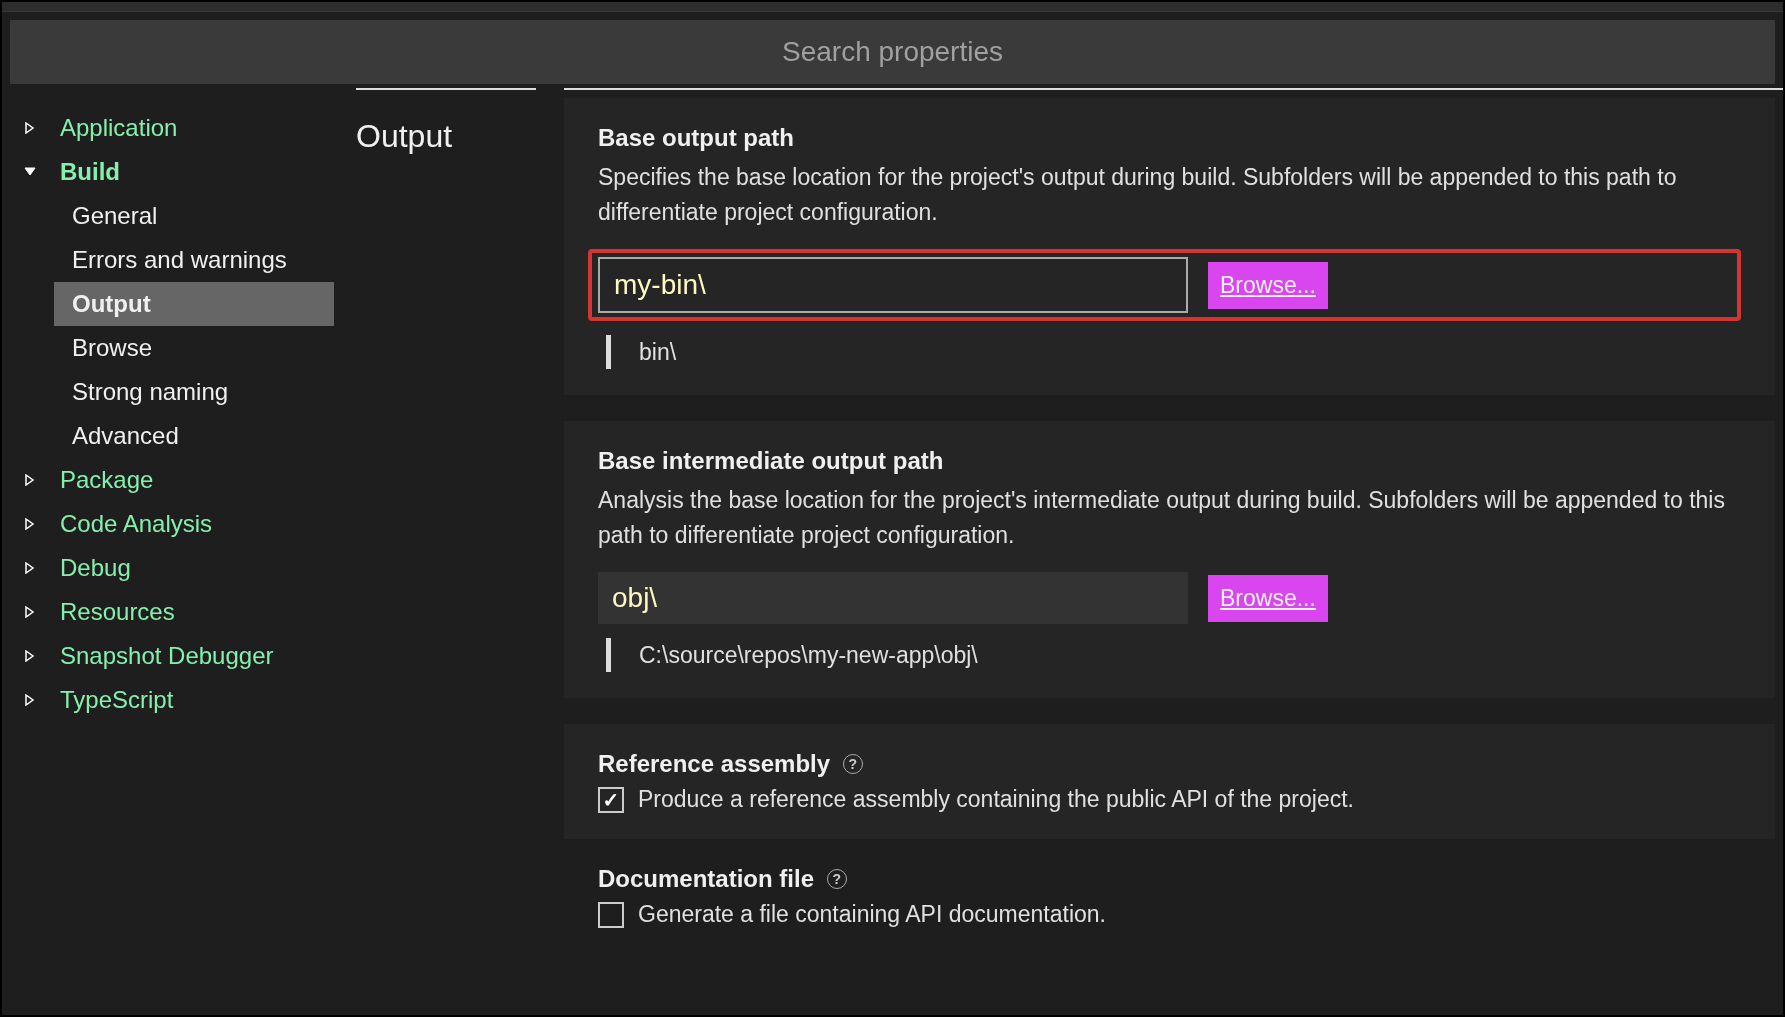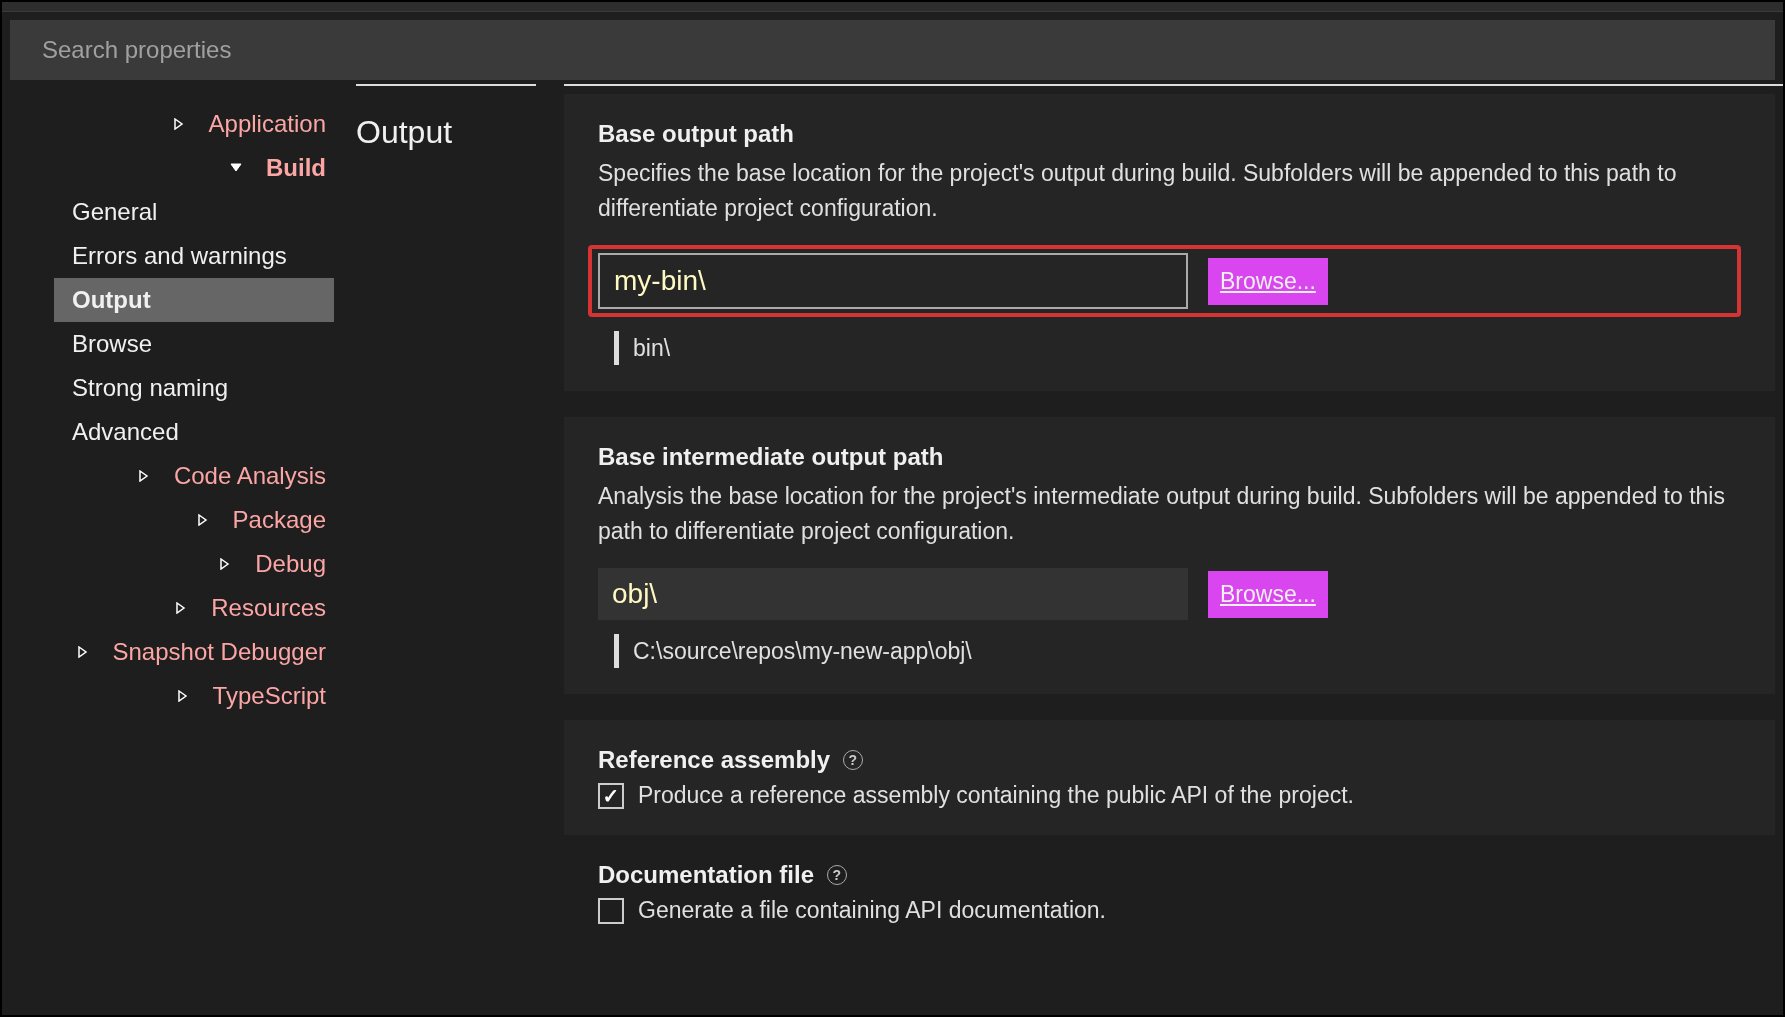--- a/index.html
+++ b/index.html
@@ -35,23 +35,24 @@
     .search-bar {
       background: #3a3a3a;
       padding: 16px 32px;
       margin: 8px 8px 4px 8px;
     }
     
     .search-bar input {
       background: transparent;
       border: none;
       color: #b0b0b0;
-      font-size: 24px;
+      font-size: 28px;
       width: 100%;
       outline: none;
+      text-align: center;
     }
     
     .search-bar input::placeholder {
       color: #a0a0a0;
     }
     
     .body {
       display: flex;
       flex: 1;
       overflow: hidden;
@@ -61,24 +62,23 @@
       width: 340px;
       padding: 18px 8px 0 12px;
       flex-shrink: 0;
     }
     
     .nav-item {
       display: flex;
       align-items: center;
       padding: 8px 8px;
       font-size: 24px;
-      color: #fca5a5;
+      color: #86efac;
       cursor: pointer;
       gap: 22px;
-      justify-content: flex-end;
     }
     
     .nav-item .caret {
       width: 16px;
       display: inline-flex;
       align-items: center;
       justify-content: center;
       font-size: 14px;
     }
     
@@ -186,23 +186,23 @@
       color: #f0f0f0;
       font-size: 23px;
       padding: 10px 12px;
       cursor: pointer;
       text-decoration: underline;
     }
     
     .hint-row {
       display: flex;
       align-items: center;
-      gap: 14px;
+      gap: 28px;
       margin-top: 14px;
-      margin-left: 16px;
+      margin-left: 8px;
     }
     
     .hint-bar {
       width: 5px;
       height: 34px;
       background: #ddd;
     }
     
     .hint-text {
       font-size: 23px;
@@ -300,30 +300,30 @@
         <div class="nav-subitem">Strong naming</div>
         <div class="nav-subitem">Advanced</div>
       </div>
 
       <div class="nav-item">
         <span class="caret">
           <svg width="10" height="12" viewBox="0 0 10 12">
               <path d="M1 1 L8 6 L1 11 Z" fill="none" stroke="#fff" stroke-width="1.5"></path>
             </svg>
         </span>
+        <span>Package</span>
+      </div>
+
+      <div class="nav-item">
+        <span class="caret">
+          <svg width="10" height="12" viewBox="0 0 10 12">
+              <path d="M1 1 L8 6 L1 11 Z" fill="none" stroke="#fff" stroke-width="1.5"></path>
+            </svg>
+        </span>
         <span>Code Analysis</span>
-      </div>
-
-      <div class="nav-item">
-        <span class="caret">
-          <svg width="10" height="12" viewBox="0 0 10 12">
-              <path d="M1 1 L8 6 L1 11 Z" fill="none" stroke="#fff" stroke-width="1.5"></path>
-            </svg>
-        </span>
-        <span>Package</span>
       </div>
 
       <div class="nav-item">
         <span class="caret">
           <svg width="10" height="12" viewBox="0 0 10 12">
               <path d="M1 1 L8 6 L1 11 Z" fill="none" stroke="#fff" stroke-width="1.5"></path>
             </svg>
         </span>
         <span>Debug</span>
       </div>

